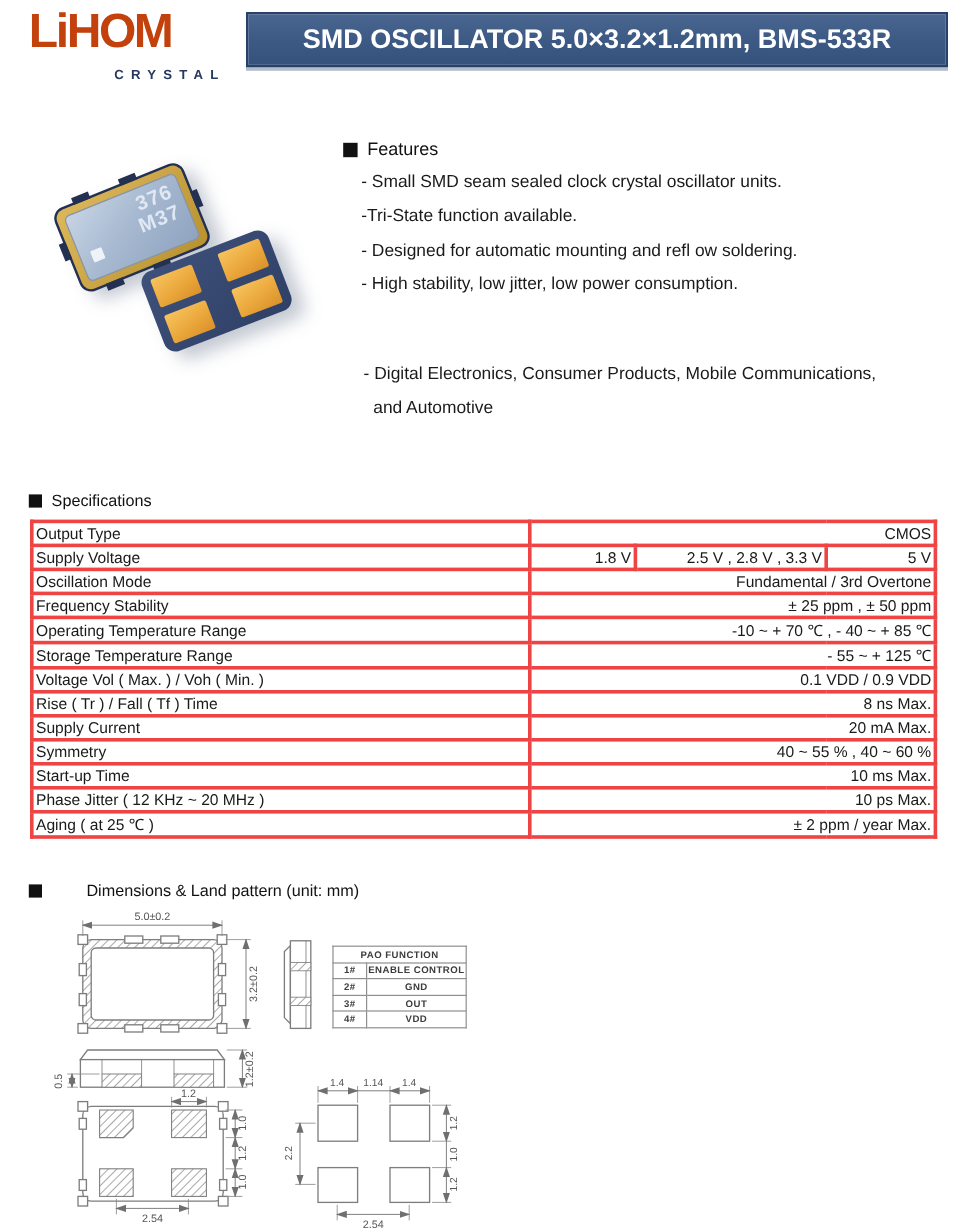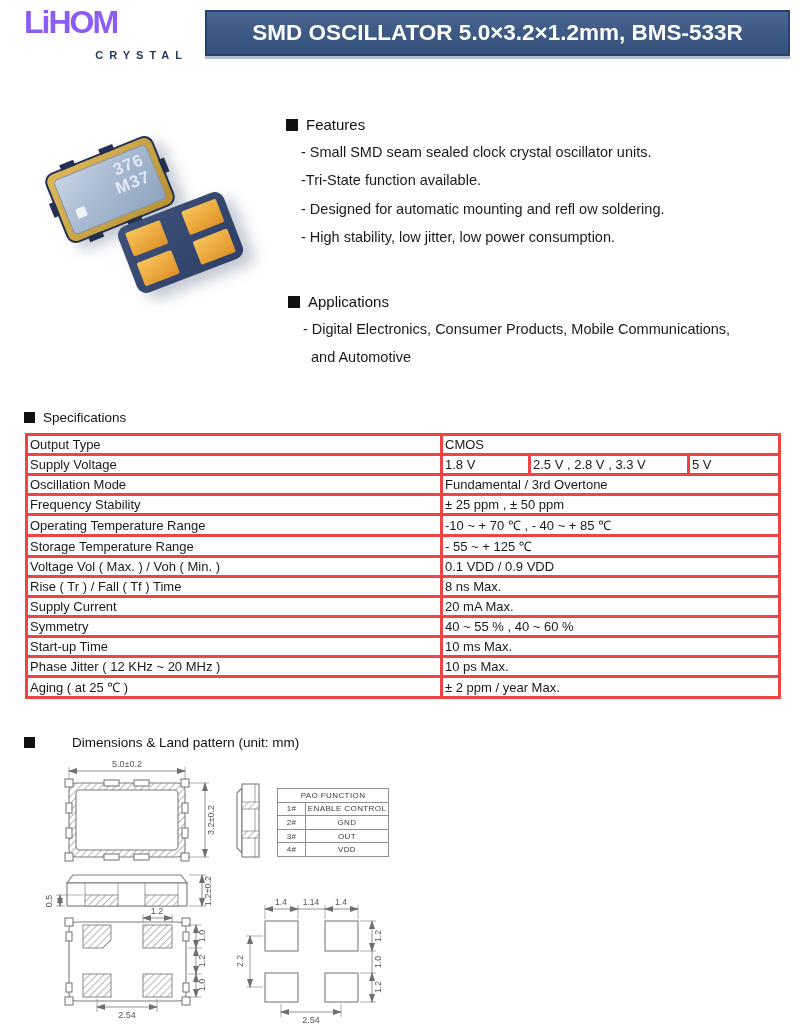--- a/index.html
+++ b/index.html
@@ -1,20 +1,20 @@
 <!DOCTYPE html>
 <html><head>
 <meta charset="utf-8">
 <style>
   * { margin:0; padding:0; box-sizing:border-box; }
   html,body { width:801px; height:1025px; background:#fff; font-family:"Liberation Sans", sans-serif; color:#1a1a1a; position:relative; overflow:hidden; }
 
   
   .logo { position:absolute; left:24px; top:8px; width:166px; }
-  .logo-text { color:#8b5cf6; font-weight:bold; font-size:32px; line-height:0.92; letter-spacing:-2px; }
+  .logo-text { color:#c2410c; font-weight:bold; font-size:40px; line-height:0.92; letter-spacing:-2px; }
   .logo-sub { color:#27395f; font-size:11px; font-weight:bold; letter-spacing:6px; text-align:right; margin-top:12px; padding-right:2px; }
   .banner { position:absolute; left:205px; top:10px; width:585px; height:46px;
             background:linear-gradient(180deg,#4a6690 0%, #3d5a84 50%, #35527c 100%);
             border:2px solid #26426c; box-shadow:0 3px 0 #b4bdca;
             display:flex; align-items:center; justify-content:center; }
   .banner span { color:#fff; font-weight:bold; font-size:22.5px; letter-spacing:0px; }
 
   
   .chip { position:absolute; border-radius:10px; }
   .chip-top { left:52px; top:152px; width:116px; height:75px; transform:rotate(-22deg);
@@ -42,37 +42,37 @@
   .app-item.indent { margin-left:23px; }
 
   .spec-head { position:absolute; left:24px; top:410px; }
   .spec-head .sq { width:11px; height:11px; }
   .spec-head span.t { font-size:13.5px; }
 
   table.spec { position:absolute; left:25px; top:433px; width:753px; border-collapse:collapse; table-layout:fixed;
                border:2px solid #000; }
   table.spec td { border:3px solid #ef4444; height:20px; font-size:13px; padding:0 2px; overflow:hidden; white-space:nowrap; }
   td.lbl { text-align:left; padding-left:7px; }
-  td.val { text-align:left; }
+  td.val { text-align:right; }
 
   .dim-head { position:absolute; left:24px; top:735px;gap:37px; }
   .dim-head .sq { width:11px; height:11px; }
   .dim-head span.t { font-size:13.5px; }
 
   svg.draw { position:absolute; left:20px; top:754px; }
   .oln { fill:#fff; stroke:#7d7d7d; stroke-width:1.1; }
   .thin { stroke:#7d7d7d; stroke-width:0.7; fill:none; }
   .ext { stroke:#8a8a8a; stroke-width:0.7; }
   .dimln { stroke:#7a7a7a; stroke-width:0.8; }
   .dim { font:9px "Liberation Sans", sans-serif; fill:#555; text-anchor:middle; }
   .dim.sm { font-size:8.5px; }
 
   .pao { position:absolute; left:277px; top:788px; width:112px; }
   .pao table { border-collapse:collapse; width:100%; font-size:8px; color:#3c3c3c; }
-  .pao td, .pao th { border:1px solid #8f8f8f; height:13.6px; text-align:center; font-weight:normal; letter-spacing:.4px; padding:0; }
+  .pao td, .pao th { border:1px solid #8f8f8f; height:13.6px; text-align:center; font-weight:bold; letter-spacing:.4px; padding:0; }
   .pao td.pin { width:28px; }
 </style>
 </head>
 <body>
 
 <div class="logo">
   <div class="logo-text">LiHOM</div>
   <div class="logo-sub">CRYSTAL</div>
 </div>
 <div class="banner">
@@ -107,24 +107,20 @@
     <span class="sq"></span>
     <span>Features</span>
   </div>
   <div class="feat-item">- Small SMD seam sealed clock crystal oscillator units.</div>
   <div class="feat-item">-Tri-State function available.</div>
   <div class="feat-item">- Designed for automatic mounting and refl ow soldering.</div>
   <div class="feat-item">- High stability, low jitter, low power consumption.</div>
 </div>
 
 <div class="applications">
-  <div class="sec-head">
-    <span class="sq"></span>
-    <span>Applications</span>
-  </div>
   <div class="app-item">- Digital Electronics, Consumer Products, Mobile Communications,</div>
   <div class="app-item indent">and Automotive</div>
 </div>
 
 <div class="sec-head spec-head">
   <span class="sq"></span>
   <span class="t">Specifications</span>
 </div>
 
 <table class="spec">

